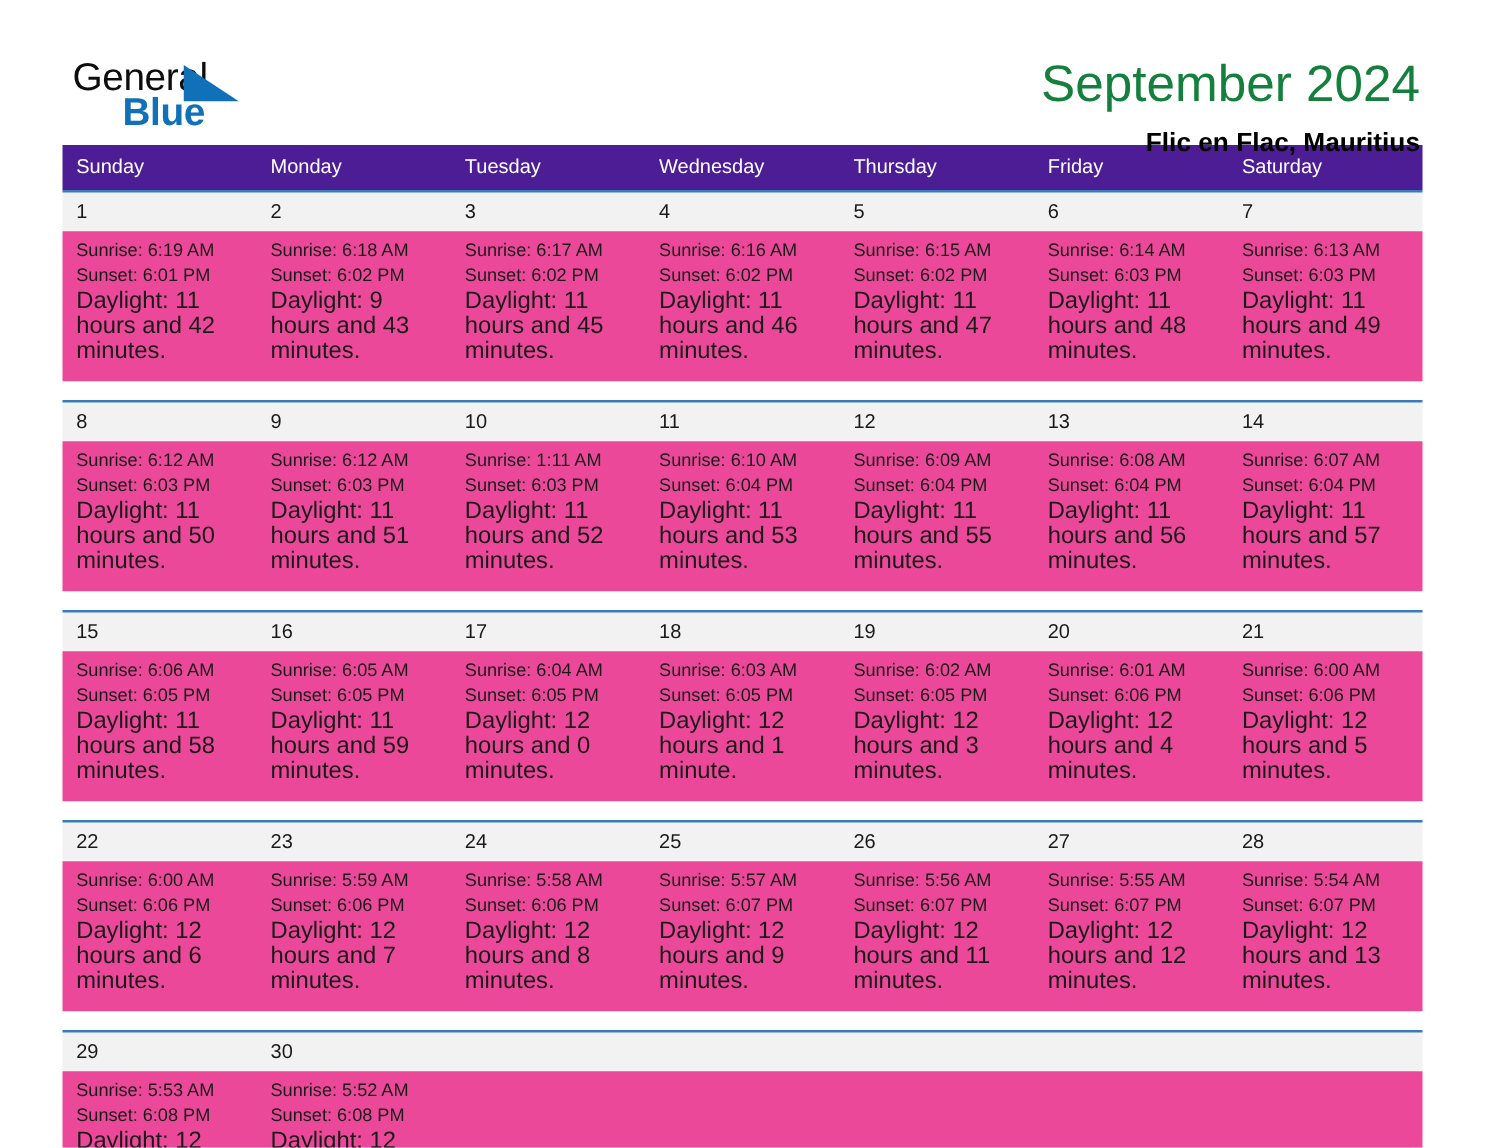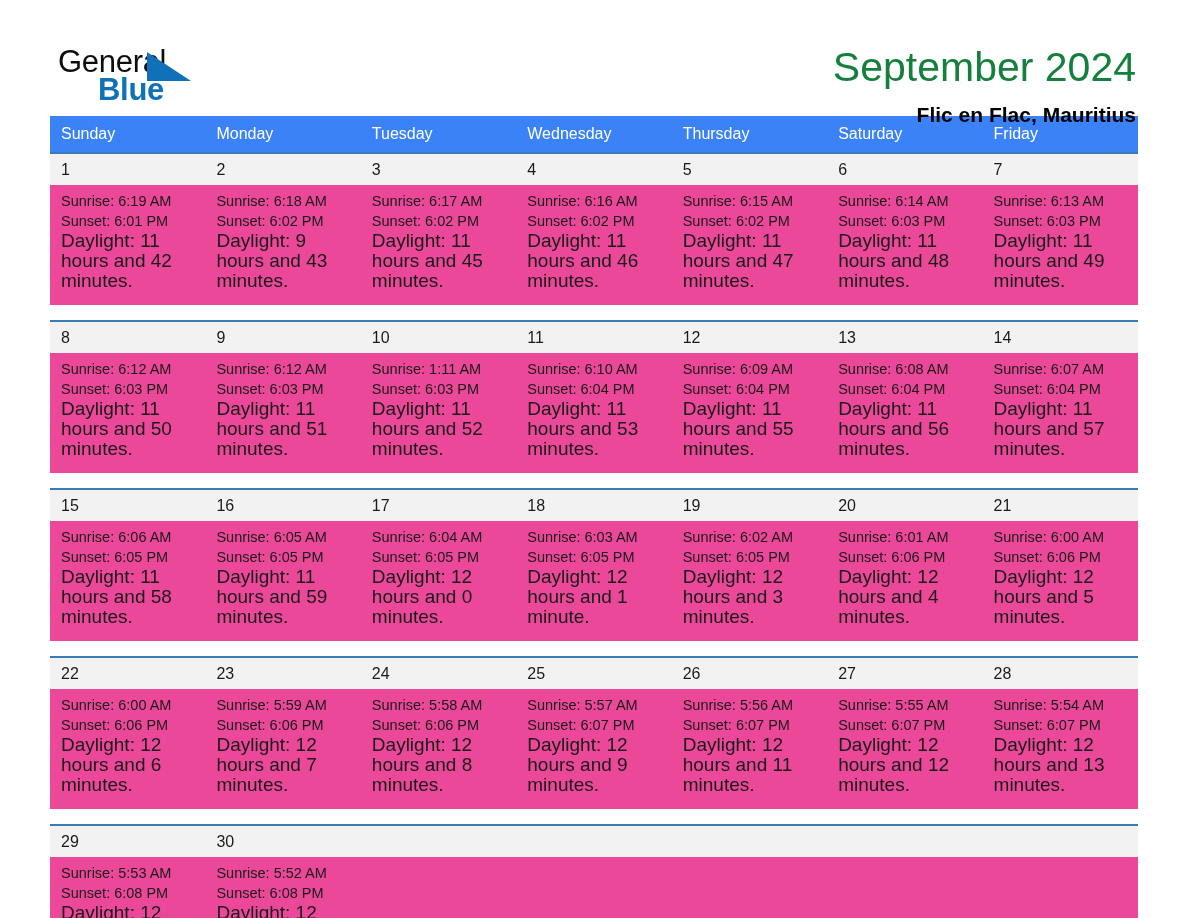--- a/index.html
+++ b/index.html
@@ -89,21 +89,21 @@
   }
 
   
   .cal {
     margin-top: 12px;
     width: 1088px;
   }
   .weekday-row {
     display: grid;
     grid-template-columns: repeat(7, 1fr);
-    background: #3b82f6;
+    background: #4c1d95;
   }
   .weekday {
     color: #ffffff;
     font-size: 16px;
     line-height: 18px;
     padding: 9px 0 9px 11px;
     box-sizing: border-box;
     white-space: nowrap;
   }
 
@@ -176,22 +176,22 @@
   </div>
 
   <div class="cal">
 
     <div class="weekday-row">
       <div class="weekday">Sunday</div>
       <div class="weekday">Monday</div>
       <div class="weekday">Tuesday</div>
       <div class="weekday">Wednesday</div>
       <div class="weekday">Thursday</div>
+      <div class="weekday">Friday</div>
       <div class="weekday">Saturday</div>
-      <div class="weekday">Friday</div>
     </div>
 
     <div class="week">
       <div class="daynum-row">
         <div class="daynum">1</div>
         <div class="daynum">2</div>
         <div class="daynum">3</div>
         <div class="daynum">4</div>
         <div class="daynum">5</div>
         <div class="daynum">6</div>

